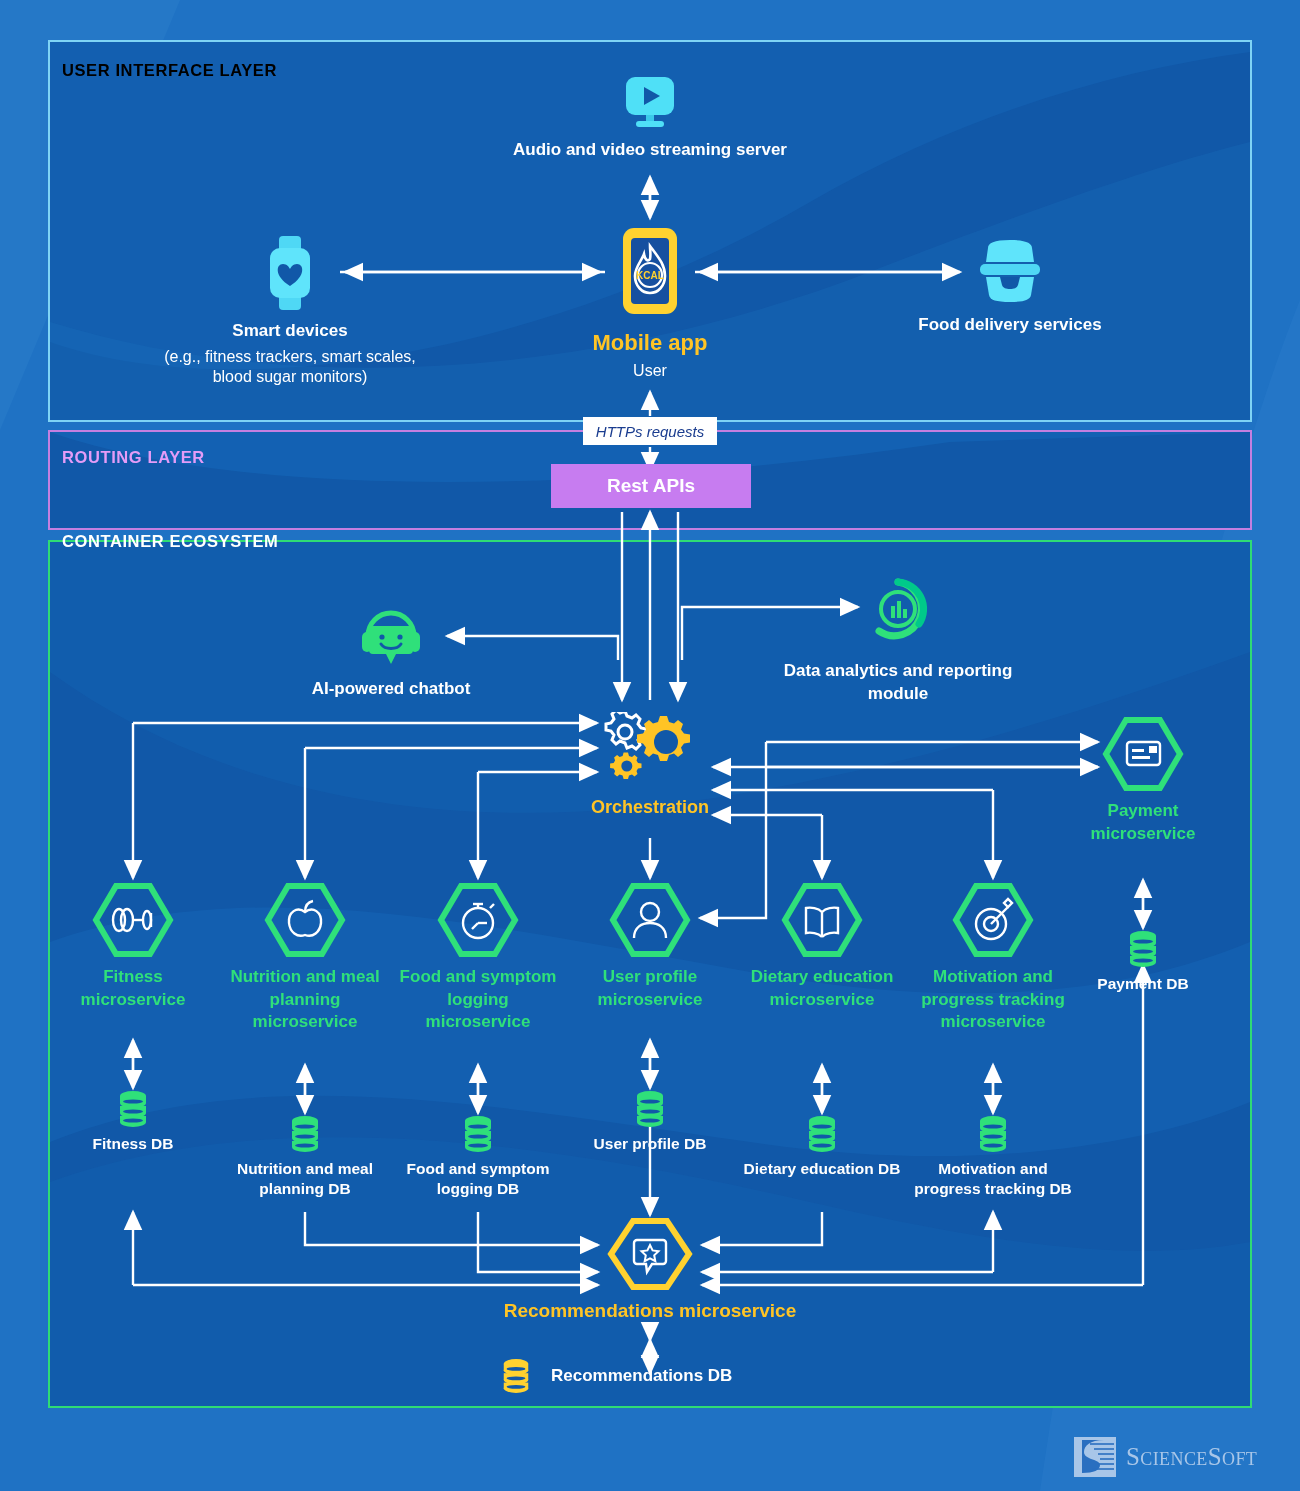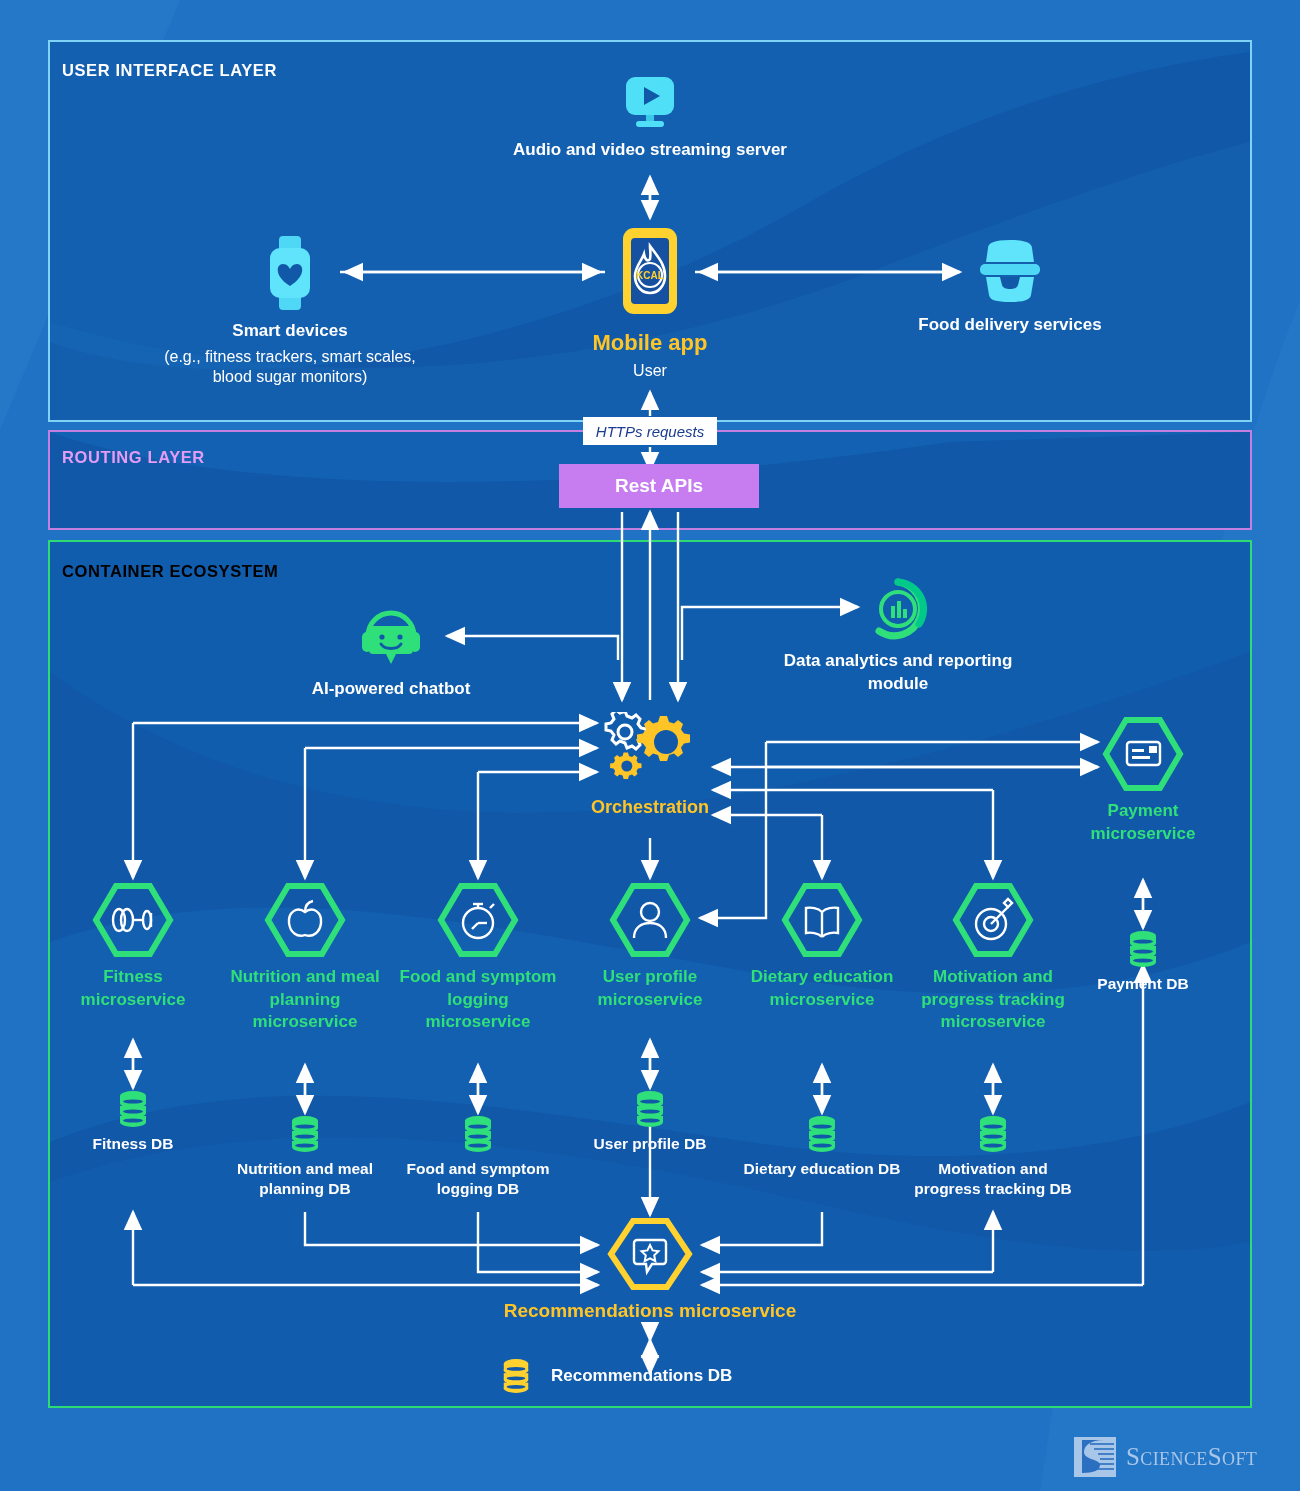--- a/index.html
+++ b/index.html
@@ -8,36 +8,36 @@
     background:#1f72c4;
     font-family:"Liberation Sans", sans-serif;
     color:#ffffff;
   }
   #bgwaves{position:absolute;left:0;top:0;width:1300px;height:1491px;}
   .panel{position:absolute;box-sizing:border-box;background:#1158a8;}
   #ui-layer{left:48px;top:40px;width:1204px;height:382px;border:2px solid #7fd4f5;}
   #routing-layer{left:48px;top:430px;width:1204px;height:100px;border:2px solid #c47fe0;}
   #container-layer{left:48px;top:540px;width:1204px;height:868px;border:2px solid #2fdc74;}
   .panel-title{position:absolute;font-size:16.5px;font-weight:bold;letter-spacing:0.6px;}
-  #t-ui{left:62px;top:61px;color:#ffffff;}
+  #t-ui{left:62px;top:61px;color:#000000;}
   #t-routing{left:62px;top:448px;color:#e49cf7;}
-  #t-container{left:62px;top:562px;color:#000000;}
+  #t-container{left:62px;top:532px;color:#ffffff;}
 
   .node{position:absolute;text-align:center;}
   .lbl{font-size:17px;font-weight:bold;line-height:1.33;color:#ffffff;}
   .lbl.green{color:#2fe07a;}
   .lbl.yellow{color:#ffc425;}
   .sub{font-size:16px;font-weight:normal;color:#ffffff;line-height:1.3;}
   .dblbl{font-size:15.5px;font-weight:bold;color:#ffffff;line-height:1.28;}
   .icon{display:block;margin:0 auto;}
 
   #restapis{
     position:absolute;left:551px;top:464px;width:200px;height:44px;
     background:#c77cf0;display:flex;align-items:center;justify-content:center;
-    font-size:19px;font-weight:bold;color:#ffffff;margin-left:8px;
+    font-size:19px;font-weight:bold;color:#ffffff;
   }
   #https-chip{
     position:absolute;left:583px;top:417px;width:134px;height:28px;background:#ffffff;
     color:#1a3c8f;font-size:15px;font-style:italic;display:flex;align-items:center;justify-content:center;
   }
   #logo{position:absolute;left:1074px;top:1434px;width:208px;height:46px;display:flex;align-items:center;gap:10px;}
   #logo .txt{font-size:25px;letter-spacing:.4px;color:#a8c6e8;font-family:"Liberation Serif",serif;}
   .sc{font-size:25px;}
   .sm{font-size:18px;}
 </style>
@@ -226,21 +226,21 @@
 
 <div class="node" id="n-analytics" style="left:778px;top:578px;width:240px;">
   <svg class="icon" width="62" height="62" viewBox="0 0 62 62">
     <path d="M31,4 A27,27 0 1 1 12,53" fill="none" stroke="#2fe07a" stroke-width="7" stroke-linecap="round"></path>
     <path d="M31,4 A27,27 0 0 1 52,46" fill="none" stroke="#00c98a" stroke-width="7" stroke-linecap="round"></path>
     <circle cx="31" cy="31" r="17" fill="none" stroke="#2fe07a" stroke-width="4"></circle>
     <rect x="24" y="28" width="4" height="12" fill="#2fe07a"></rect>
     <rect x="30" y="23" width="4" height="17" fill="#2fe07a"></rect>
     <rect x="36" y="31" width="4" height="9" fill="#2fe07a"></rect>
   </svg>
-  <div class="lbl" style="margin-top:10px;">Data analytics and reporting module</div>
+  <div class="lbl" style="margin-top:20px;">Data analytics and reporting module</div>
 </div>
 
 <div class="node" id="n-orch" style="left:560px;top:712px;width:180px;">
   <svg class="icon" width="110" height="76" viewBox="0 0 110 76">
     <g fill="none" stroke="#ffffff" stroke-width="3">
       <path d="M32,4 l5,2 l4,-3 l4,4 l-2,5 l3,4 l5,1 l0,6 l-5,1 l-3,4 l2,5 l-4,4 l-4,-3 l-5,2 l-2,-5 l-5,-2 l-4,3 l-4,-4 l2,-5 l-3,-4 l-5,-1 l0,-6 l5,-1 l3,-4 l-2,-5 l4,-4 l4,3 l5,-2 Z"></path>
       <circle cx="30" cy="20" r="7"></circle>
     </g>
     <g fill="#ffc425">
       <path d="M74,10 l5,1.5 l4,-3.5 l5,4 l-2,5.5 l3,4 l6,1 l0,8 l-6,1 l-3,4 l2,5.5 l-5,4 l-4,-3.5 l-5,1.5 l-2,6 l-7,0 l-2,-6 l-5,-1.5 l-4,3.5 l-5,-4 l2,-5.5 l-3,-4 l-6,-1 l0,-8 l6,-1 l3,-4 l-2,-5.5 l5,-4 l4,3.5 l5,-1.5 l2,-6 l7,0 Z"></path>

